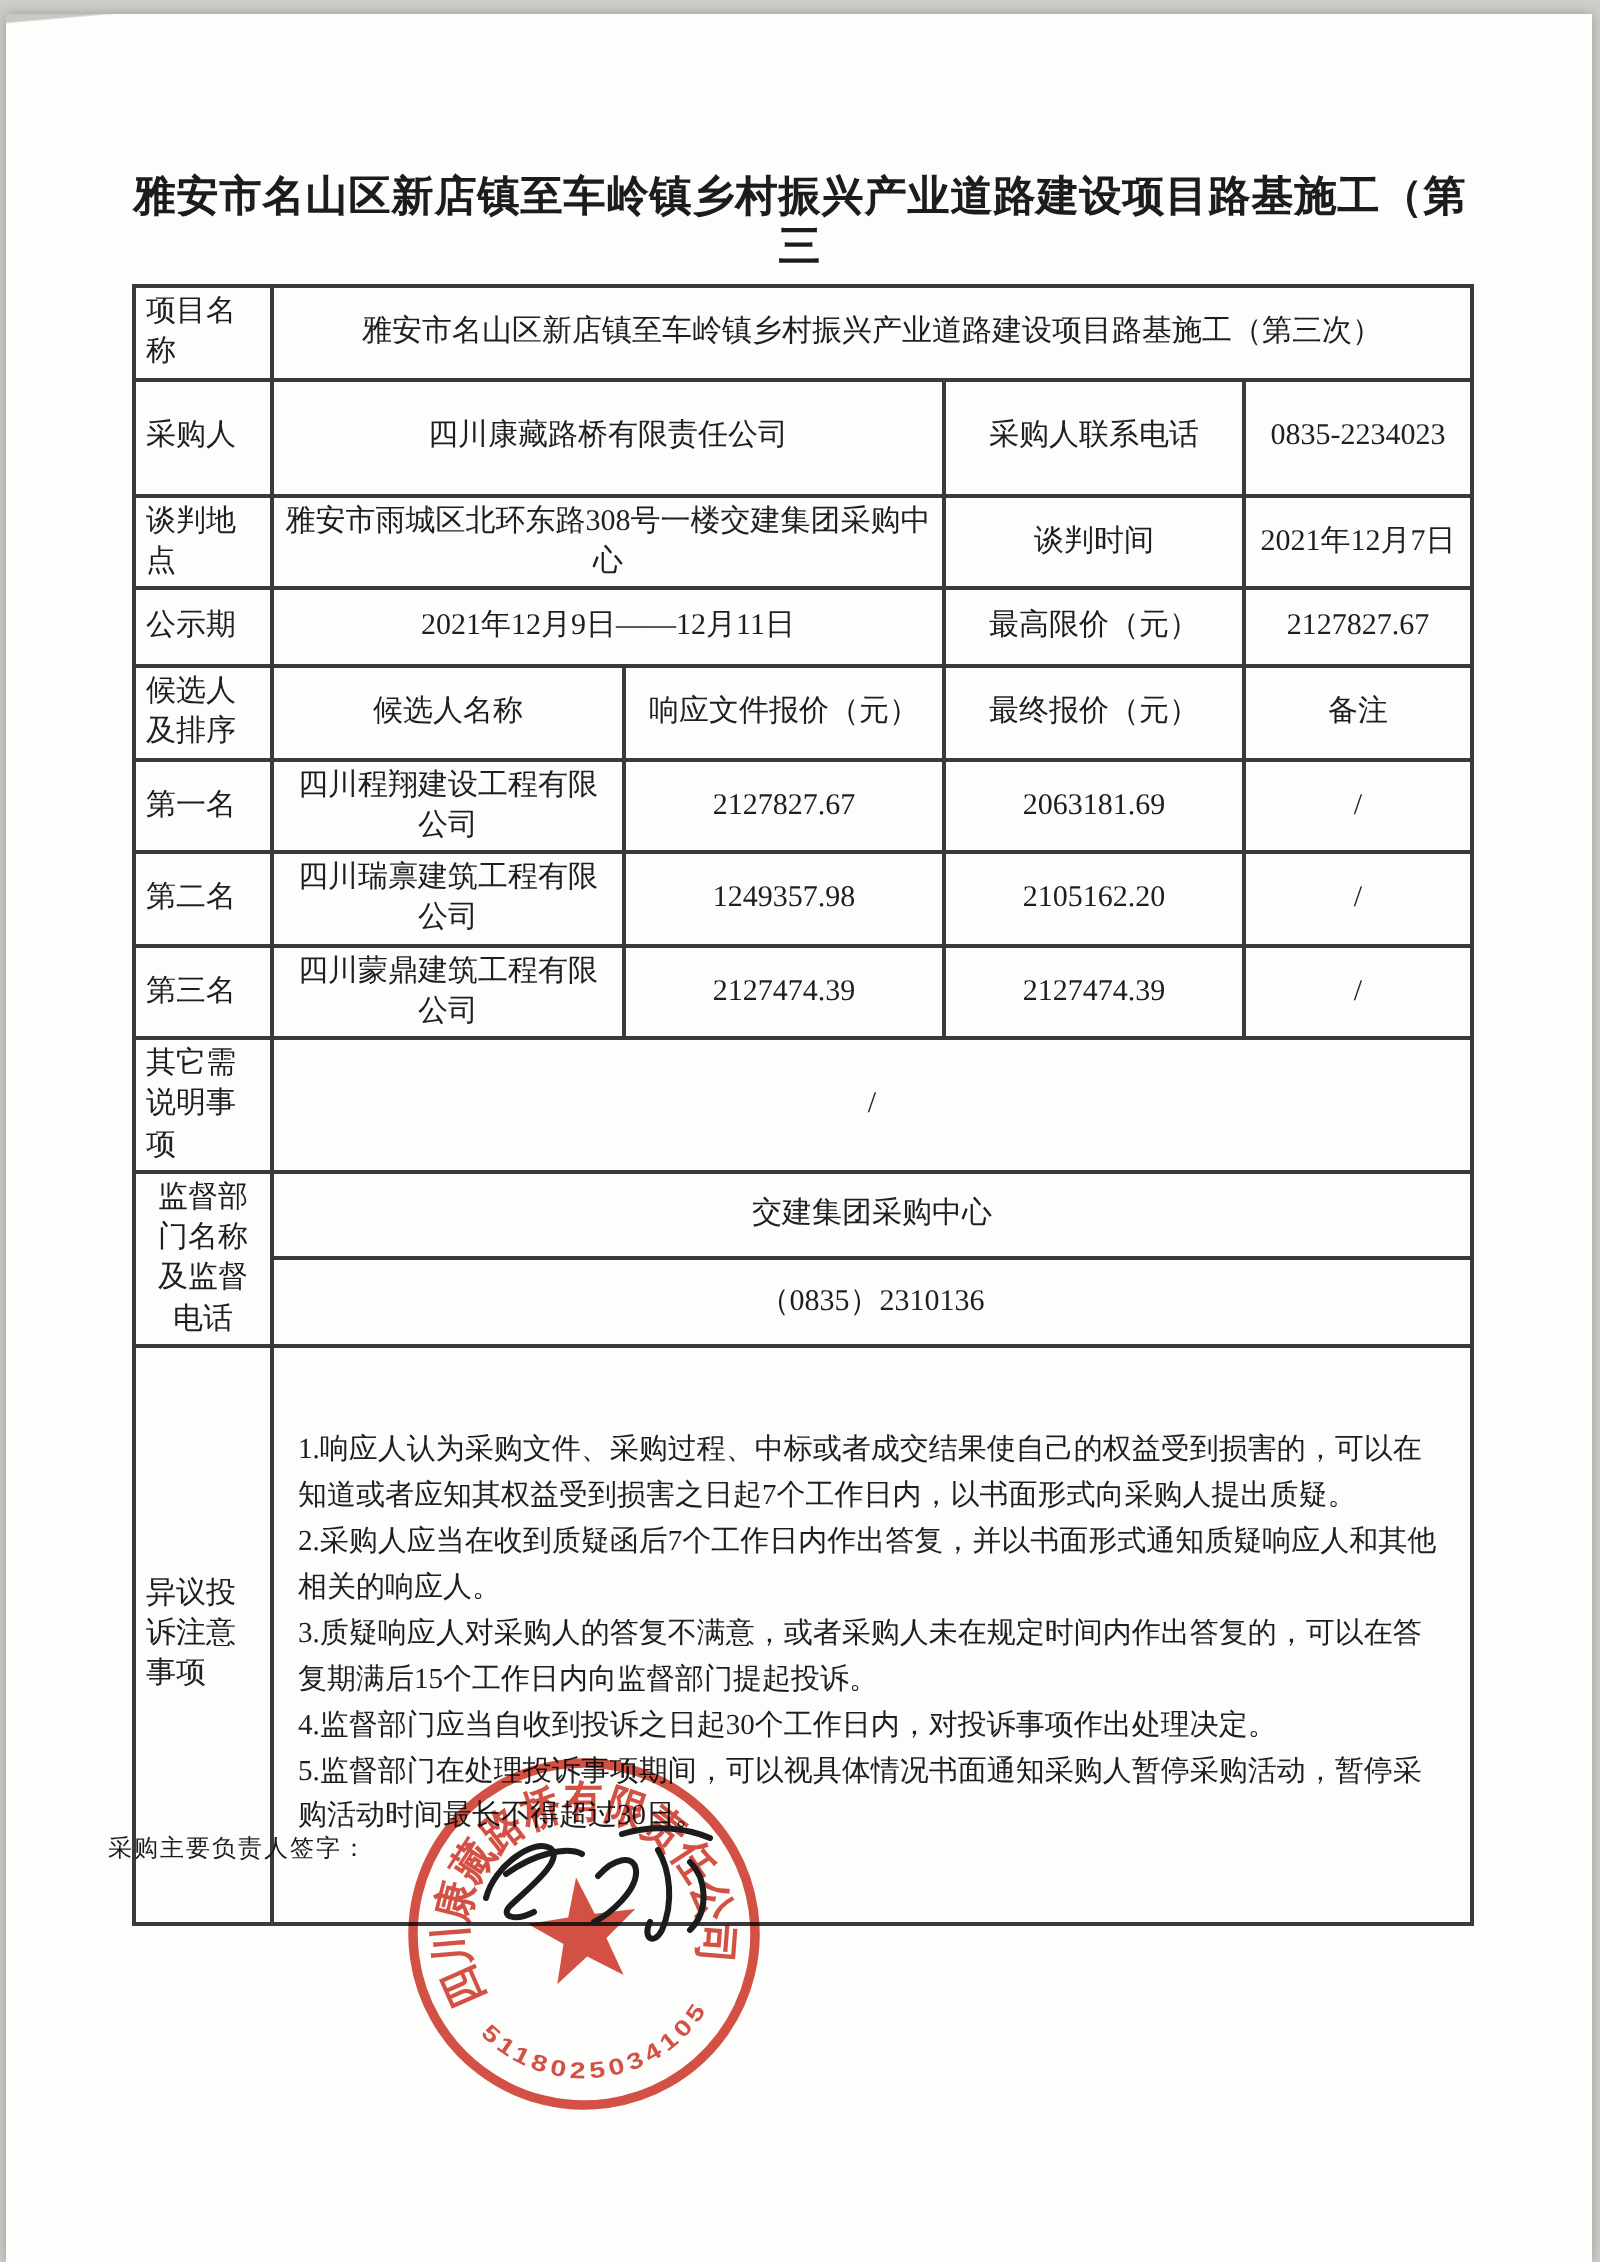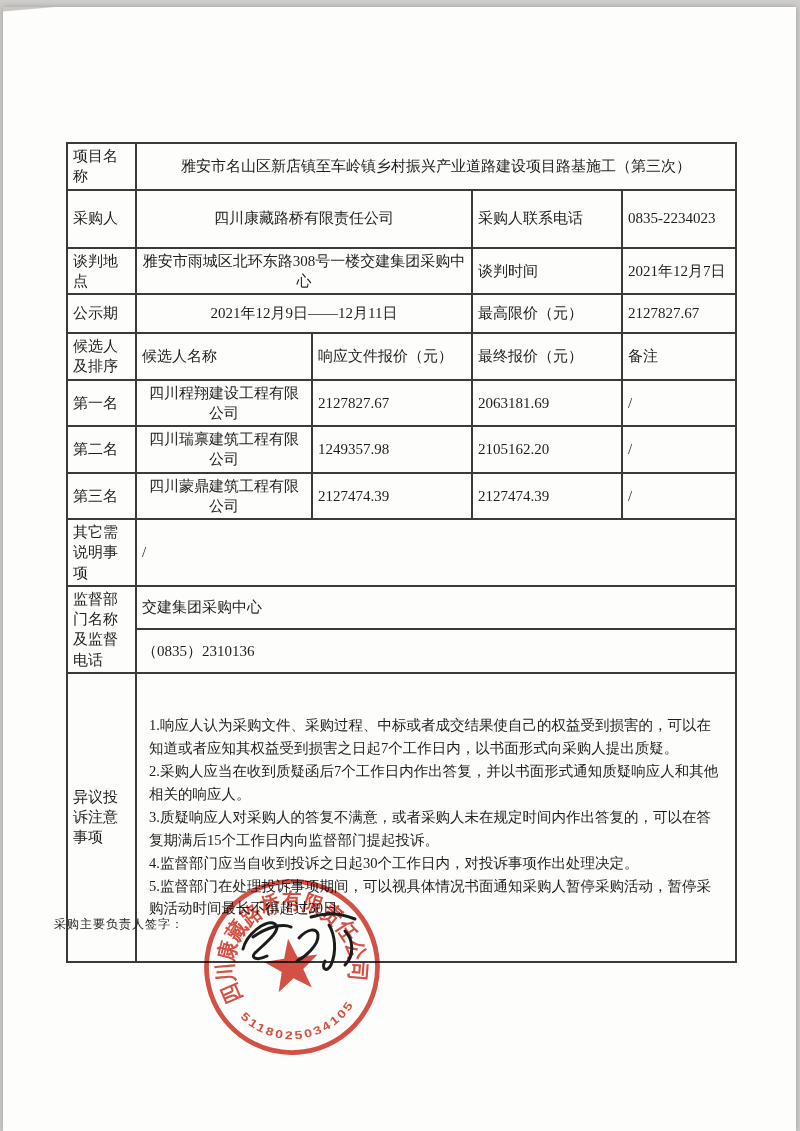--- a/index.html
+++ b/index.html
@@ -31,21 +31,21 @@
     font-size:15px; color:#1e1e1e;
   }
   table.results td {
     border:2px solid #3a3a3a;
     vertical-align:middle;
     padding:2px 5px;
     line-height:1.35;
     overflow:hidden;
   }
   td.lab { text-align:left; }
-  td.ctr { }
+  td.ctr { text-align:center; }
   td.val { text-align:center; }
   .notes-cell { padding:6px 12px !important; }
   .notes-cell div { font-size:14.5px; line-height:1.58; text-align:left; }
   .sign-row {
     position:absolute; left:54px; top:916px;
     font-size:12px; color:#1c1c1c; letter-spacing:1px;
   }
   .stamp {
     position:absolute; left:197px; top:872px; width:190px; height:190px;
     transform:rotate(-8deg);
@@ -60,20 +60,21 @@
 </style>
 </head>
 <body>
 
 <div class="scan-bg"></div>
 <div class="page">
   <div class="page-corner"></div>
 </div>
 
 <div class="doc-title">
+  <div>雅安市名山区新店镇至车岭镇乡村振兴产业道路建设项目路基施工（第三</div>
 </div>
 
 <table class="results">
   <colgroup>
     <col style="width:69px">
       <col style="width:176px">
       <col style="width:160px">
     <col style="width:150px">
       <col style="width:114px">
   </colgroup>

